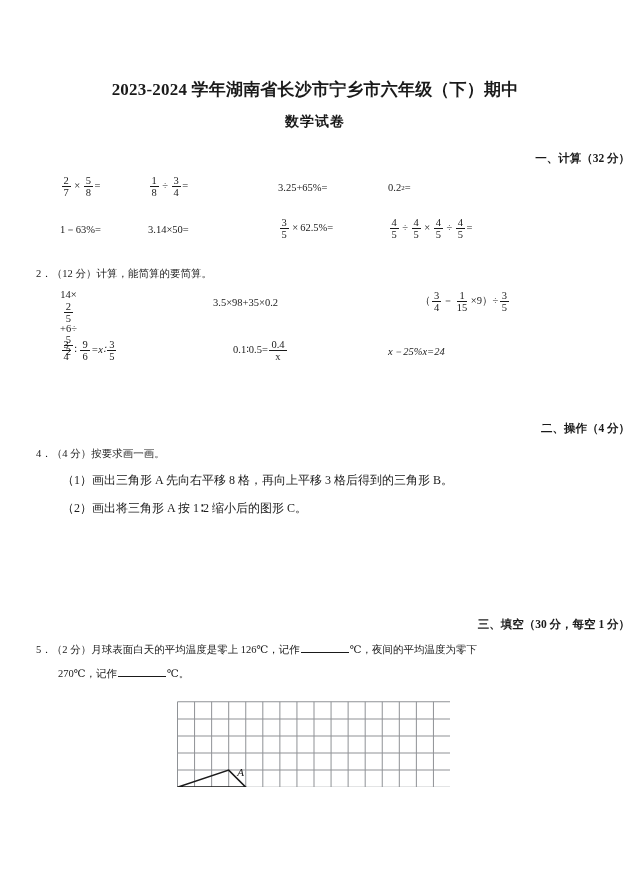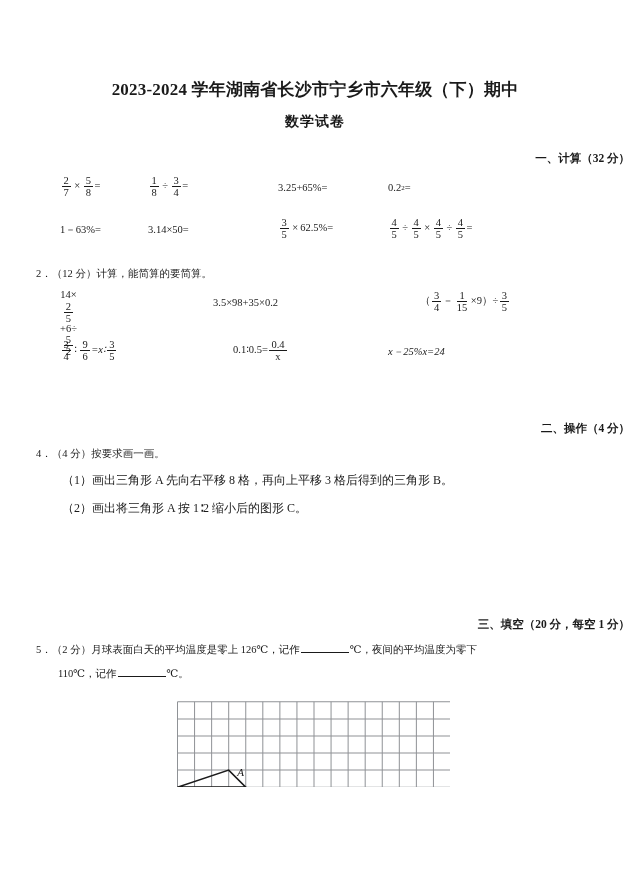--- a/index.html
+++ b/index.html
@@ -265,22 +265,22 @@
           <line x1="0.5" y1="34.5" x2="272.5" y2="34.5"></line>
           <line x1="0.5" y1="51.5" x2="272.5" y2="51.5"></line>
           <line x1="0.5" y1="68.5" x2="272.5" y2="68.5"></line>
           <line x1="0.5" y1="85.5" x2="272.5" y2="85.5"></line>
         </g>
       <polyline id="triangle-a" fill="none" stroke="#1a1a1a" stroke-width="1.6" stroke-linejoin="miter" points="0.5,85.5 51.5,68.5 68.5,85.5 0.5,85.5"></polyline>
       <text id="triangle-label" x="60" y="74" font-family="Liberation Serif, serif" font-size="11" font-style="italic" fill="#1a1a1a">A</text>
     </svg>
   </div>
 
-  <div class="section-head" style="margin-top:100px;">三、填空（20 分，每空 1 分）</div>
+  <div class="section-head" style="margin-top:100px;">三、填空（30 分，每空 1 分）</div>
 
   <div class="q-line" style="margin-top:11px;">
     <span>5．（2 分）月球表面白天的平均温度是零上 126℃，记作</span><span class="blank"></span><span>℃，夜间的平均温度为零下</span>
   </div>
   <div class="q-line" style="margin-top:10px;margin-left:58px;">
-    <span>110℃，记作</span><span class="blank"></span><span>℃。</span>
+    <span>270℃，记作</span><span class="blank"></span><span>℃。</span>
   </div>
 
 </div>
 
 </body></html>

